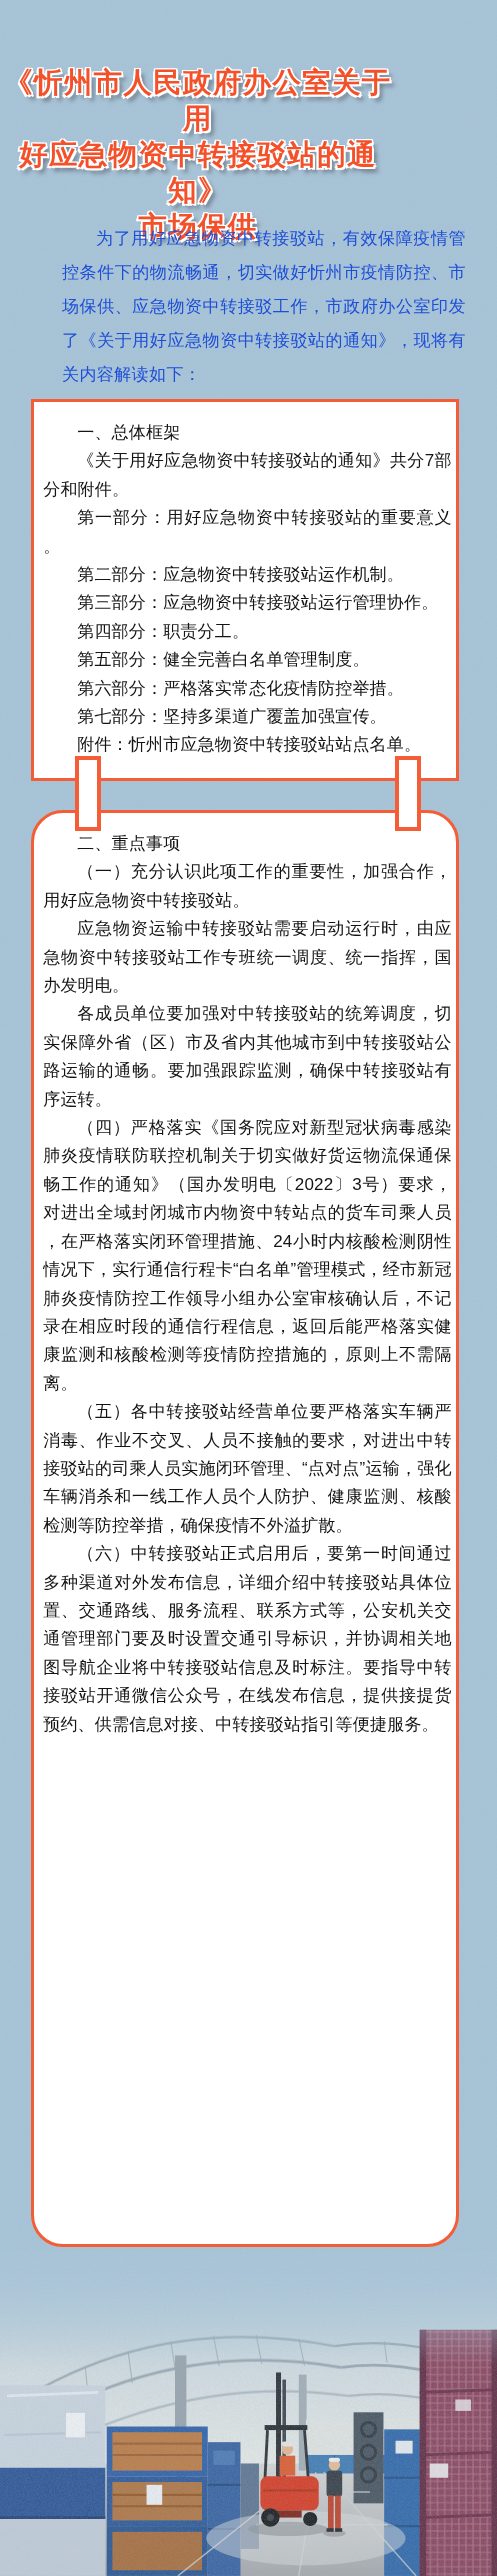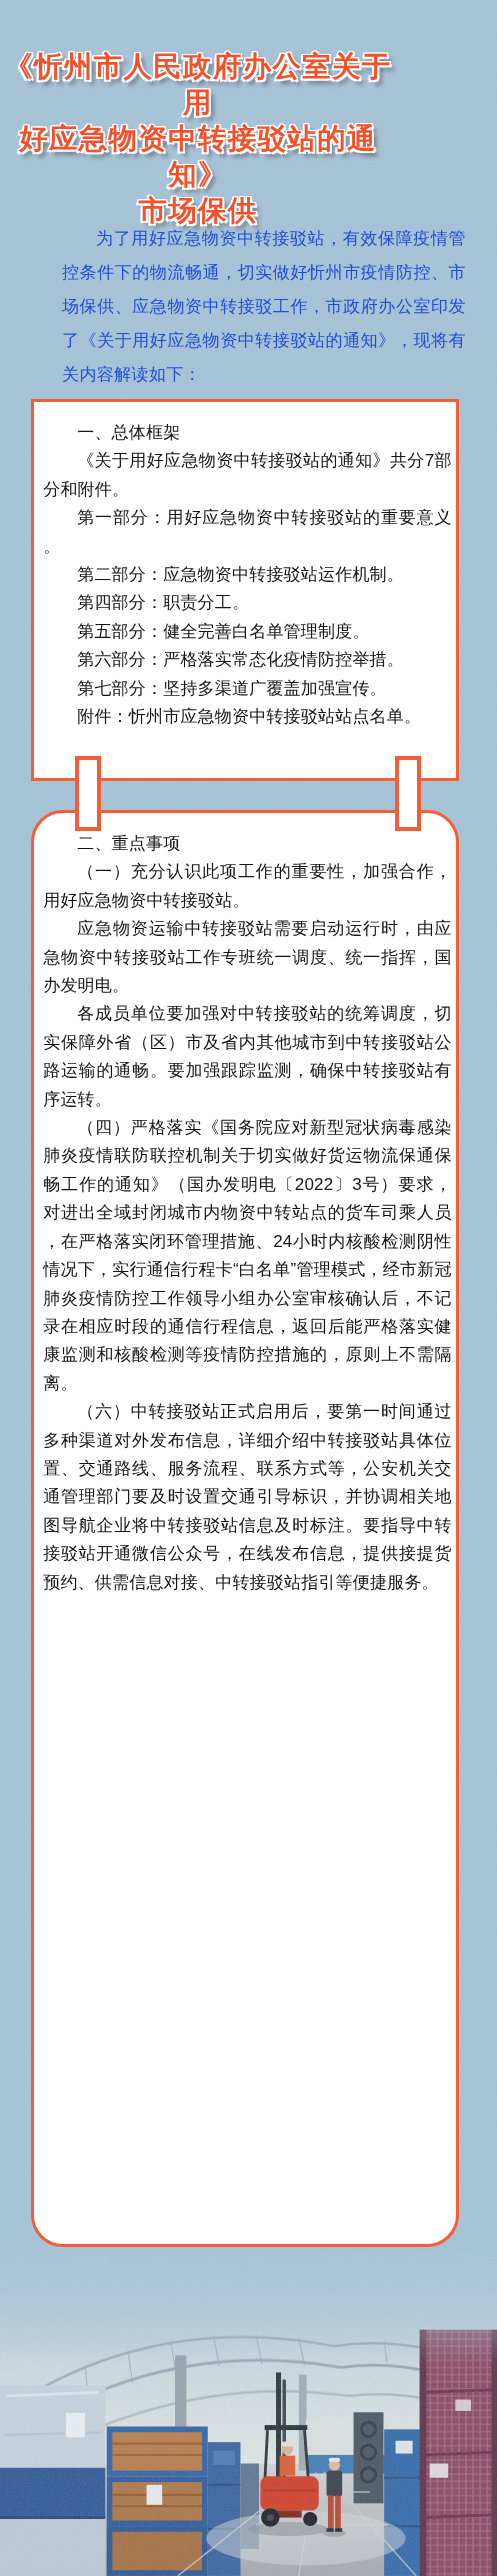--- a/index.html
+++ b/index.html
@@ -8,21 +8,21 @@
     width:498px;height:2576px;
     background:#a9c6da;
     font-family:"Liberation Sans", sans-serif;
     overflow:hidden;
   }
   
   .noise-svg{position:absolute;top:0;left:0;z-index:2;display:block;pointer-events:none;}
   .photo{position:absolute;left:0;top:2250px;width:498px;height:326px;z-index:1;}
   .photo svg{display:block;}
   
-  .title-block{position:absolute;top:48px;left:0;width:396px;text-align:center;z-index:3;}
+  .title-block{position:absolute;top:64px;left:0;width:396px;text-align:center;z-index:3;}
   .title-line{
     font-size:28.4px;line-height:36px;font-weight:bold;color:#f4512a;letter-spacing:1.4px;
     text-shadow:
       -1.4px -1.4px 0 #fff, 0 -1.4px 0 #fff, 1.4px -1.4px 0 #fff,
       -1.4px 0 0 #fff, 1.4px 0 0 #fff,
       -1.4px 1.4px 0 #fff, 0 1.4px 0 #fff, 1.4px 1.4px 0 #fff,
       -2.1px 2.1px 0 #fff, 2.1px 2.1px 0 #fff,
       4.3px 5px 4.3px rgba(50,50,55,0.55);
   }
   
@@ -221,34 +221,36 @@
 </div>
 
 <p class="intro">为了用好应急物资中转接驳站，有效保障疫情管控条件下的物流畅通，切实做好忻州市疫情防控、市场保供、应急物资中转接驳工作，市政府办公室印发了《关于用好应急物资中转接驳站的通知》，现将有关内容解读如下：</p>
 
 <div class="frame" id="box1">
   <div class="inner">
     <h2>一、总体框架</h2>
     <p>《关于用好应急物资中转接驳站的通知》共分7部分和附件。</p>
     <p>第一部分：用好应急物资中转接驳站的重要意义。</p>
     <p>第二部分：应急物资中转接驳站运作机制。</p>
+    <p>第三部分：应急物资中转接驳站运行管理协作。</p>
     <p>第四部分：职责分工。</p>
     <p>第五部分：健全完善白名单管理制度。</p>
     <p>第六部分：严格落实常态化疫情防控举措。</p>
     <p>第七部分：坚持多渠道广覆盖加强宣传。</p>
     <p>附件：忻州市应急物资中转接驳站站点名单。</p>
   </div>
 </div>
 
 <div class="connector" id="connector-left"></div>
 <div class="connector" id="connector-right"></div>
 
 <div class="frame" id="box2">
   <div class="inner">
     <h2>二、重点事项</h2>
     <p>（一）充分认识此项工作的重要性，加强合作，用好应急物资中转接驳站。</p>
     <p>应急物资运输中转接驳站需要启动运行时，由应急物资中转接驳站工作专班统一调度、统一指挥，国办发明电。</p>
     <p>各成员单位要加强对中转接驳站的统筹调度，切实保障外省（区）市及省内其他城市到中转接驳站公路运输的通畅。要加强跟踪监测，确保中转接驳站有序运转。</p>
     <p>（四）严格落实《国务院应对新型冠状病毒感染肺炎疫情联防联控机制关于切实做好货运物流保通保畅工作的通知》（国办发明电〔2022〕3号）要求，对进出全域封闭城市内物资中转站点的货车司乘人员，在严格落实闭环管理措施、24小时内核酸检测阴性情况下，实行通信行程卡“白名单”管理模式，经市新冠肺炎疫情防控工作领导小组办公室审核确认后，不记录在相应时段的通信行程信息，返回后能严格落实健康监测和核酸检测等疫情防控措施的，原则上不需隔离。</p>
+    <p>（五）各中转接驳站经营单位要严格落实车辆严消毒、作业不交叉、人员不接触的要求，对进出中转接驳站的司乘人员实施闭环管理、“点对点”运输，强化车辆消杀和一线工作人员个人防护、健康监测、核酸检测等防控举措，确保疫情不外溢扩散。</p>
     <p>（六）中转接驳站正式启用后，要第一时间通过多种渠道对外发布信息，详细介绍中转接驳站具体位置、交通路线、服务流程、联系方式等，公安机关交通管理部门要及时设置交通引导标识，并协调相关地图导航企业将中转接驳站信息及时标注。要指导中转接驳站开通微信公众号，在线发布信息，提供接提货预约、供需信息对接、中转接驳站指引等便捷服务。</p>
   </div>
 </div>
 
 
 </body></html>

